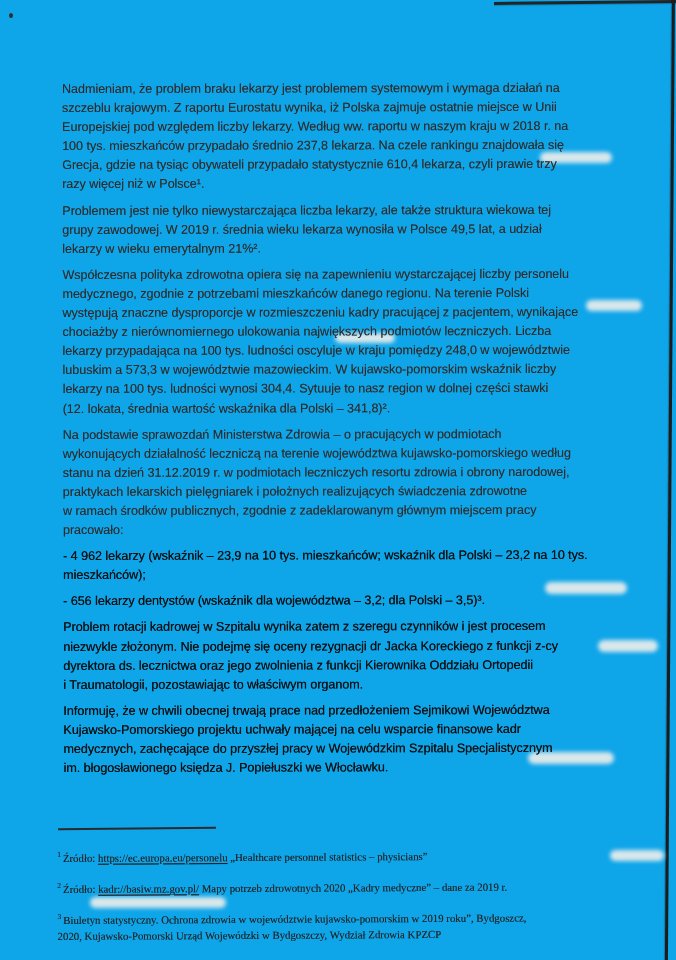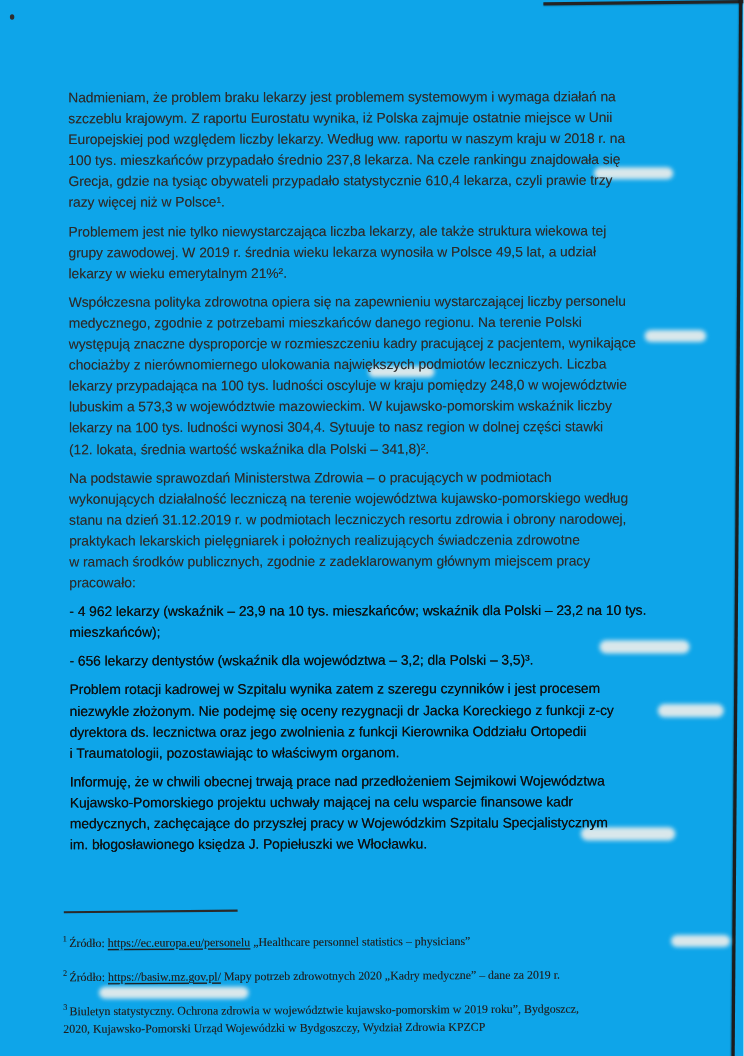--- a/index.html
+++ b/index.html
@@ -173,21 +173,21 @@
   </div>
 
   <div class="footnotes">
     <div class="fn-rule"></div>
 
     <div class="footnote">
       <span class="fn-marker">1</span><span>Źródło: </span><span class="fn-link">https://ec.europa.eu/personelu</span><span> „Healthcare personnel statistics – physicians”</span>
     </div>
 
     <div class="footnote">
-      <span class="fn-marker">2</span><span>Źródło: </span><span class="fn-link">https://basiw.mz.gov.pl/</span><span> Mapy potrzeb zdrowotnych 2020 „Kadry medyczne” – dane za 2019 r.</span>
+      <span class="fn-marker">2</span><span>Źródło: </span><span class="fn-link">kadr://basiw.mz.gov.pl/</span><span> Mapy potrzeb zdrowotnych 2020 „Kadry medyczne” – dane za 2019 r.</span>
     </div>
 
     <div class="footnote">
       <span class="fn-marker">3</span><span>Biuletyn statystyczny. Ochrona zdrowia w województwie kujawsko-pomorskim w 2019 roku”, Bydgoszcz,
 2020, Kujawsko-Pomorski Urząd Wojewódzki w Bydgoszczy, Wydział Zdrowia KPZCP</span>
     </div>
   </div>
 
 </div>
 

